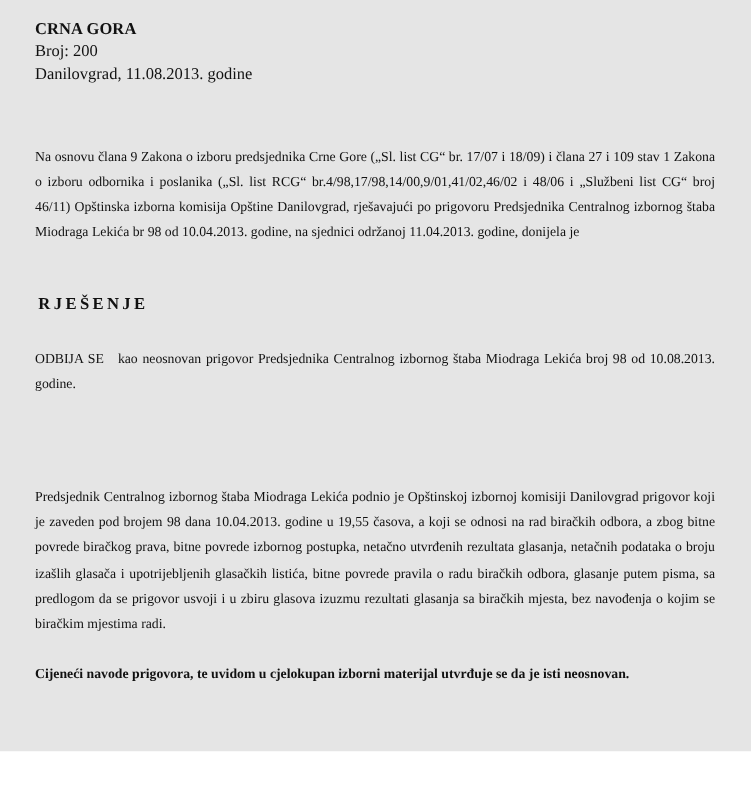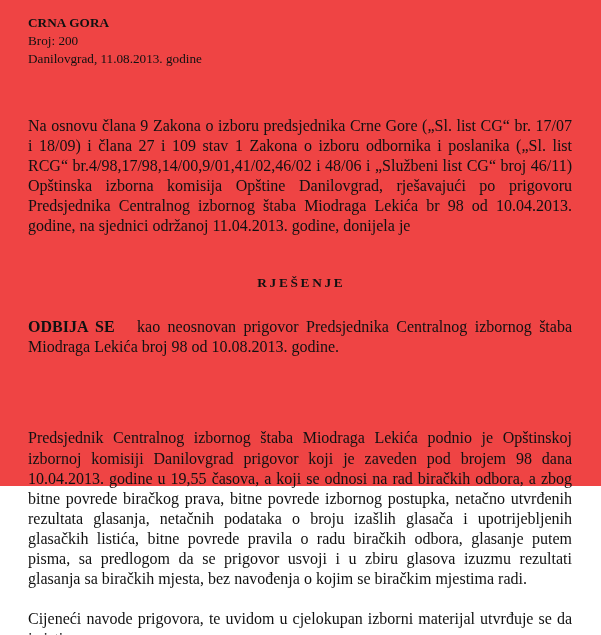--- a/index.html
+++ b/index.html
@@ -11,68 +11,69 @@
     width: 601px;
     height: 635px;
     overflow: hidden;
     font-family: "Liberation Serif", "DejaVu Serif", serif;
     color: #111111;
     -webkit-font-smoothing: antialiased;
   }
   .page {
     position: relative;
     width: 601px;
-    height: 486px;
-    background: #ef4444;
+    height: 601px;
+    background: #e5e5e5;
     box-sizing: border-box;
     padding: 14px 29px 0 28px;
   }
   .letterhead {
     margin: 0 0 0 0;
   }
   .letterhead .lh-line {
     font-size: 13.2px;
     line-height: 18.2px;
     white-space: nowrap;
   }
   .letterhead .lh-line.strong {
     font-weight: bold;
     letter-spacing: 0.1px;
   }
   .body-block {
     margin-top: 47px;
   }
   p.para {
     margin: 0 0 20px 0;
-    font-size: 16px;
+    font-size: 11px;
     line-height: 20.1px;
     text-align: justify;
     text-justify: inter-word;
     hyphens: none;
   }
   p.para:last-child {
     margin-bottom: 16px;
+    font-weight: bold;
   }
   h2.centered-heading {
     margin: 0;
     font-size: 13.3px;
     line-height: 20.1px;
     font-weight: bold;
-    text-align: center;
+    text-align: left;
     letter-spacing: 2.7px;
     text-indent: 2.7px;
   }
   h2.centered-heading.obraz {
     letter-spacing: 2.4px;
     text-indent: 2.4px;
     position: relative;
     left: -4px;
   }
   .lead-bold {
-    font-weight: bold;
+    font-weight: normal;
   }
   .spacer-sm { height: 17px; }
   .spacer-md { height: 24px; }
   .spacer-lg { height: 27px; }
 </style>
 </head>
 <body>
 
 <div class="page">
 

